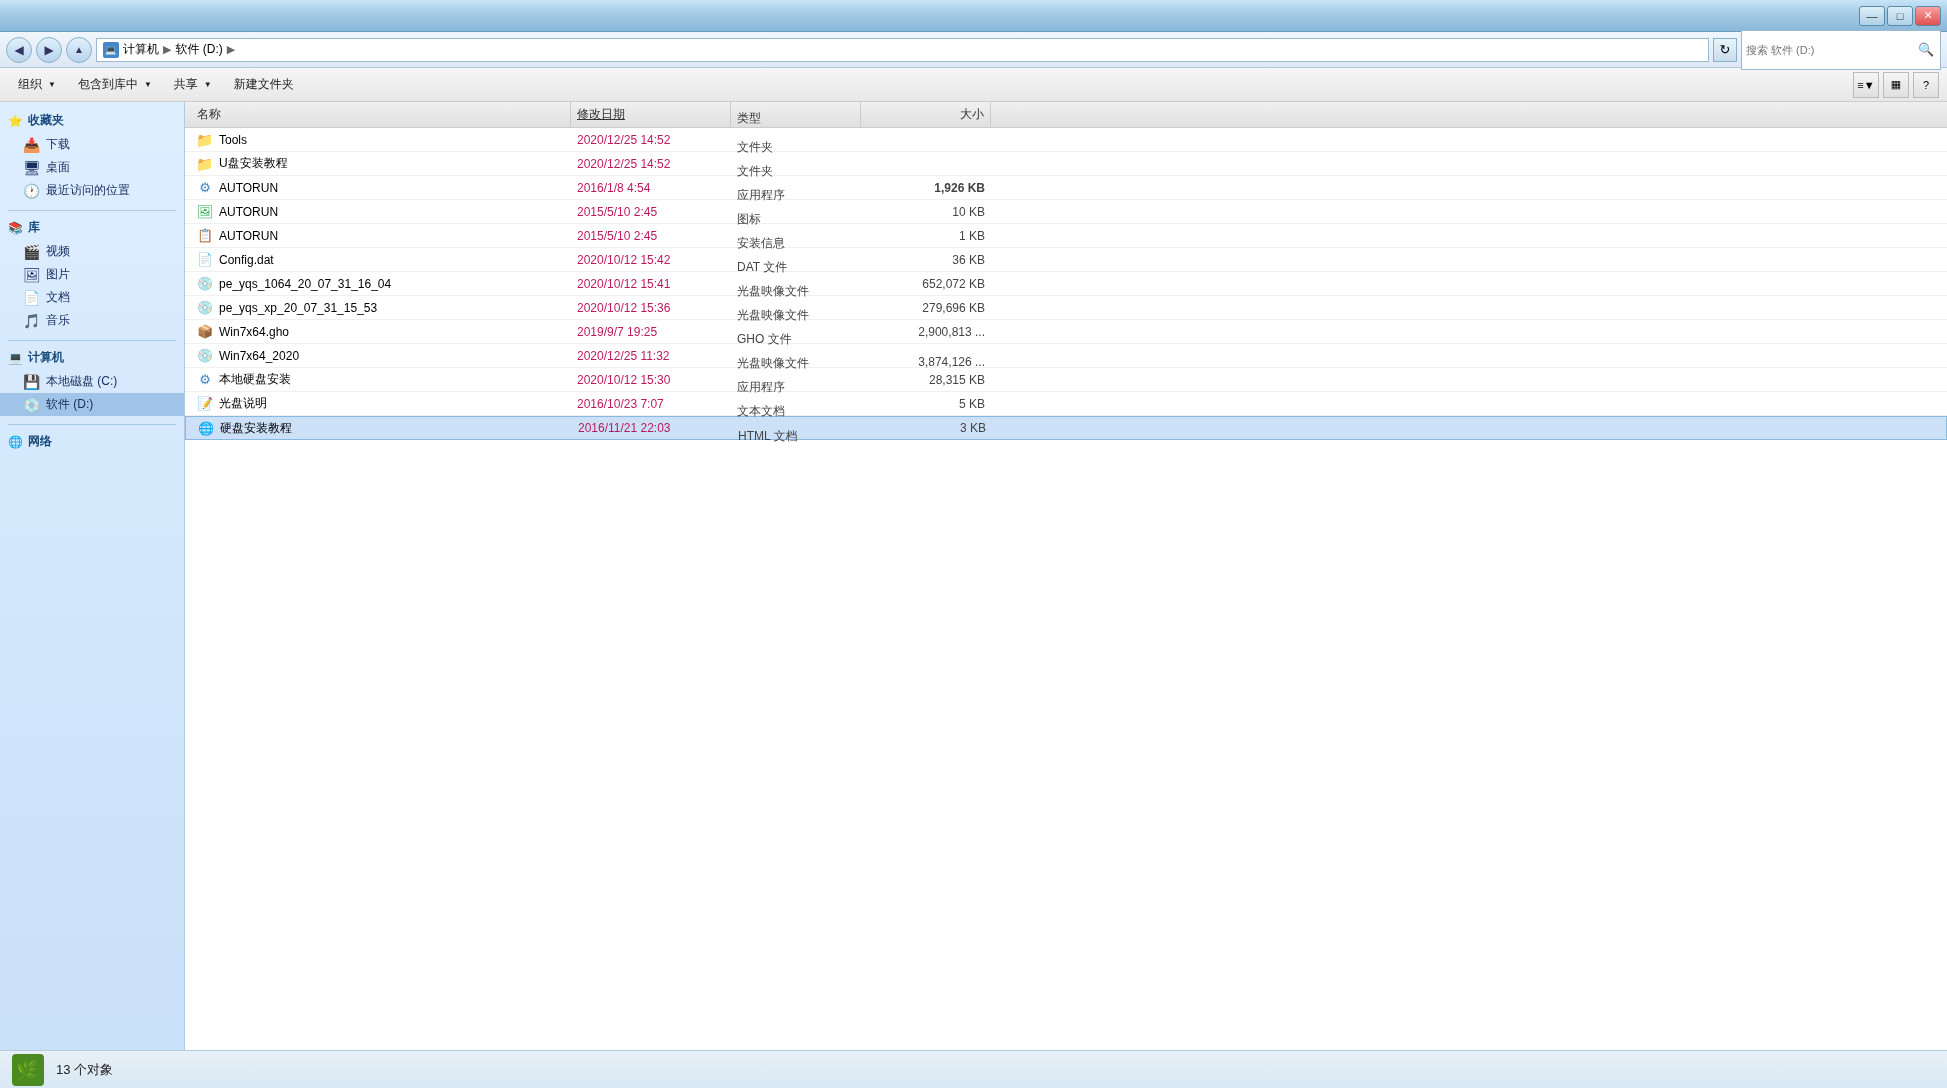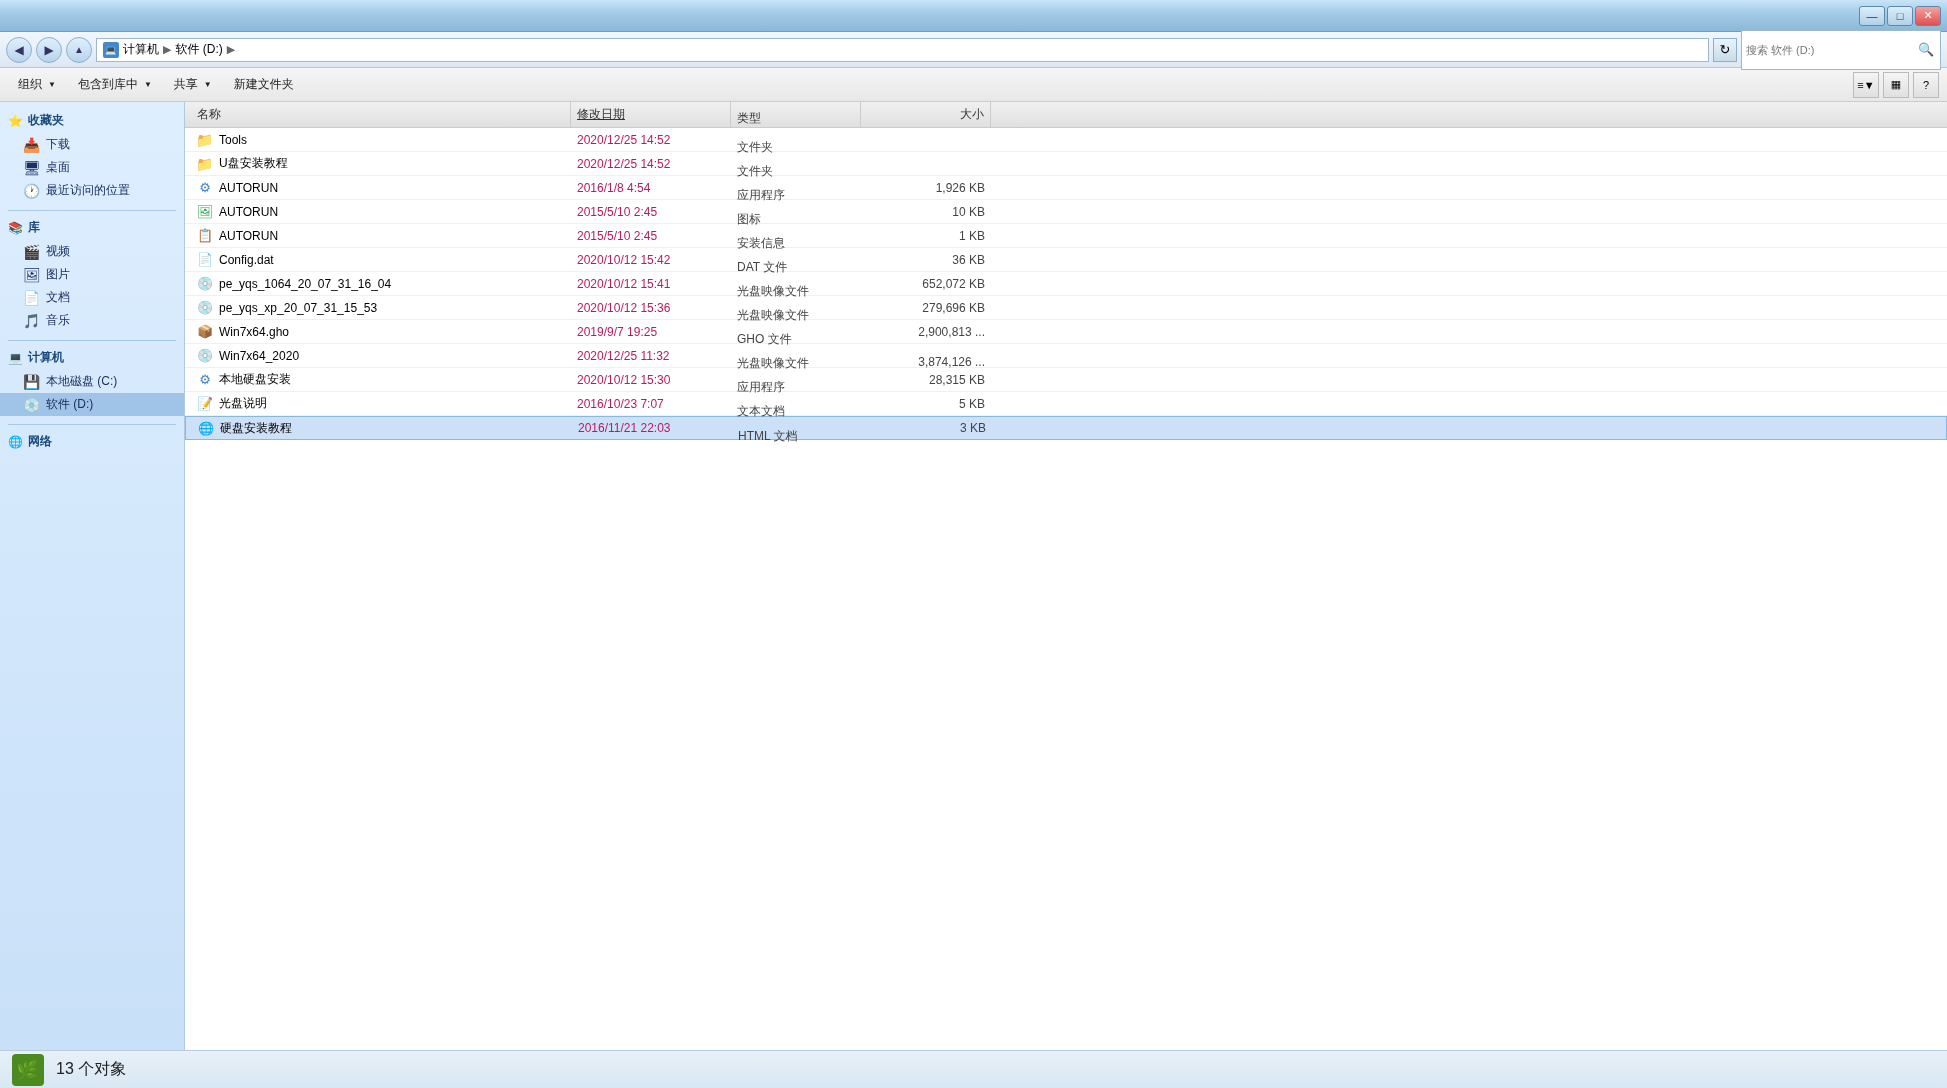--- a/index.html
+++ b/index.html
@@ -325,21 +325,21 @@
       height: 32px;
       background: #4a8a20;
       border-radius: 4px;
       display: flex;
       align-items: center;
       justify-content: center;
       color: #fff;
       font-size: 18px;
     }
     .statusbar-text {
-      font-size: 16px;
+      font-size: 13px;
       color: #222;
       text-align: center;
     }
 
     
     .icon-folder { color: #f0c040; font-size: 14px; }
     .icon-exe { color: #4488cc; font-size: 13px; }
     .icon-image { color: #22aa44; font-size: 13px; }
     .icon-info { color: #888888; font-size: 13px; }
     .icon-config { color: #888888; font-size: 13px; }
@@ -517,21 +517,21 @@
       <div class="file-cell file-cell-type">文件夹</div>
       <div class="file-cell file-cell-size" style="text-align:right;width:130px;display:flex;justify-content:flex-end;"></div>
     </div>
         <div class="file-row">
       <div class="file-cell file-cell-name">
         <span class="file-icon icon-exe">⚙</span>
         <span>AUTORUN</span>
       </div>
       <div class="file-cell file-cell-date">2016/1/8 4:54</div>
       <div class="file-cell file-cell-type">应用程序</div>
-      <div class="file-cell file-cell-size" style="text-align:right;width:130px;display:flex;justify-content:flex-end;">1,926 KB</div>
+      <div class="file-cell file-cell-size" style="text-align:right;width:130px;display:flex;justify-content:flex-end;font-weight:bold;">1,926 KB</div>
     </div>
         <div class="file-row">
       <div class="file-cell file-cell-name">
         <span class="file-icon icon-image">🖼</span>
         <span>AUTORUN</span>
       </div>
       <div class="file-cell file-cell-date">2015/5/10 2:45</div>
       <div class="file-cell file-cell-type">图标</div>
       <div class="file-cell file-cell-size" style="text-align:right;width:130px;display:flex;justify-content:flex-end;">10 KB</div>
     </div>

